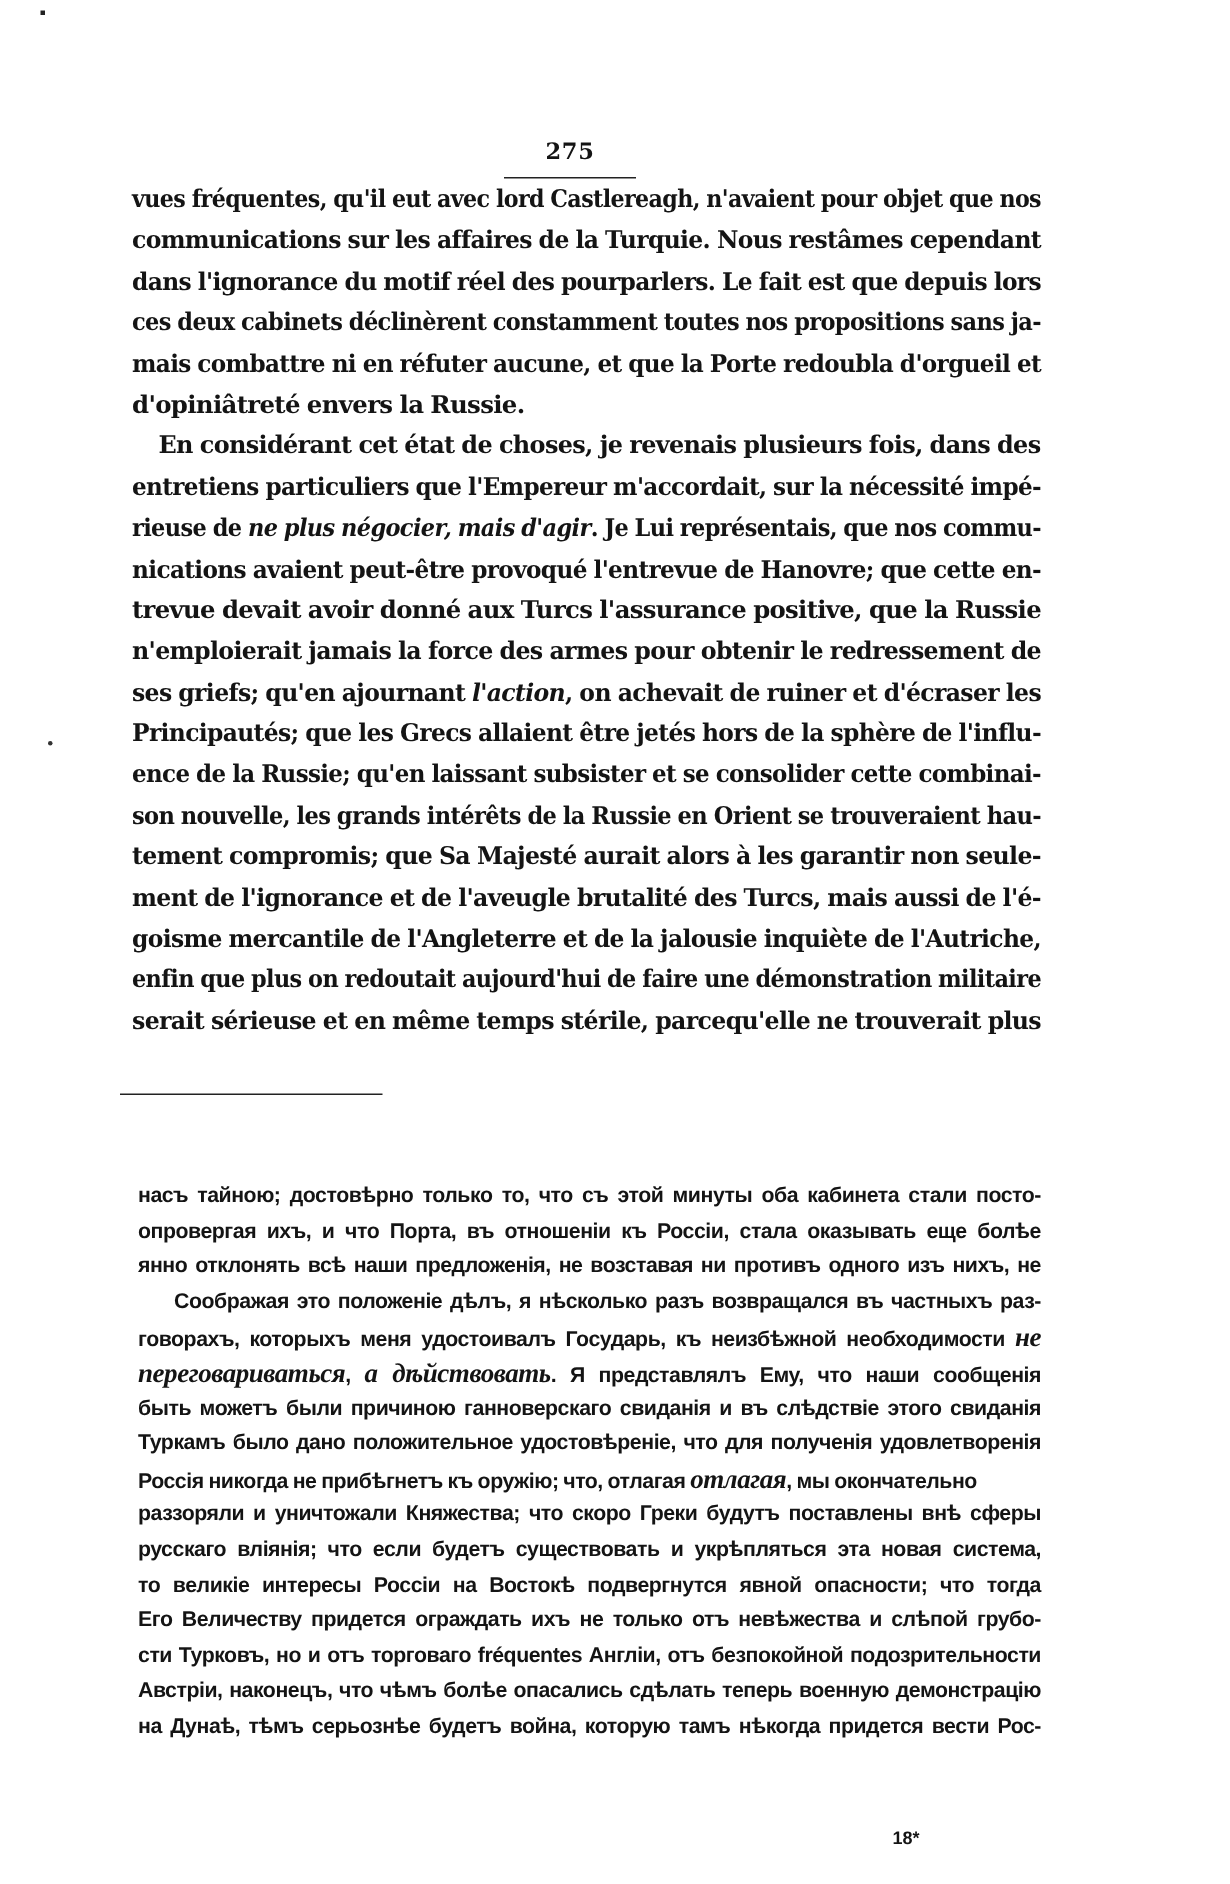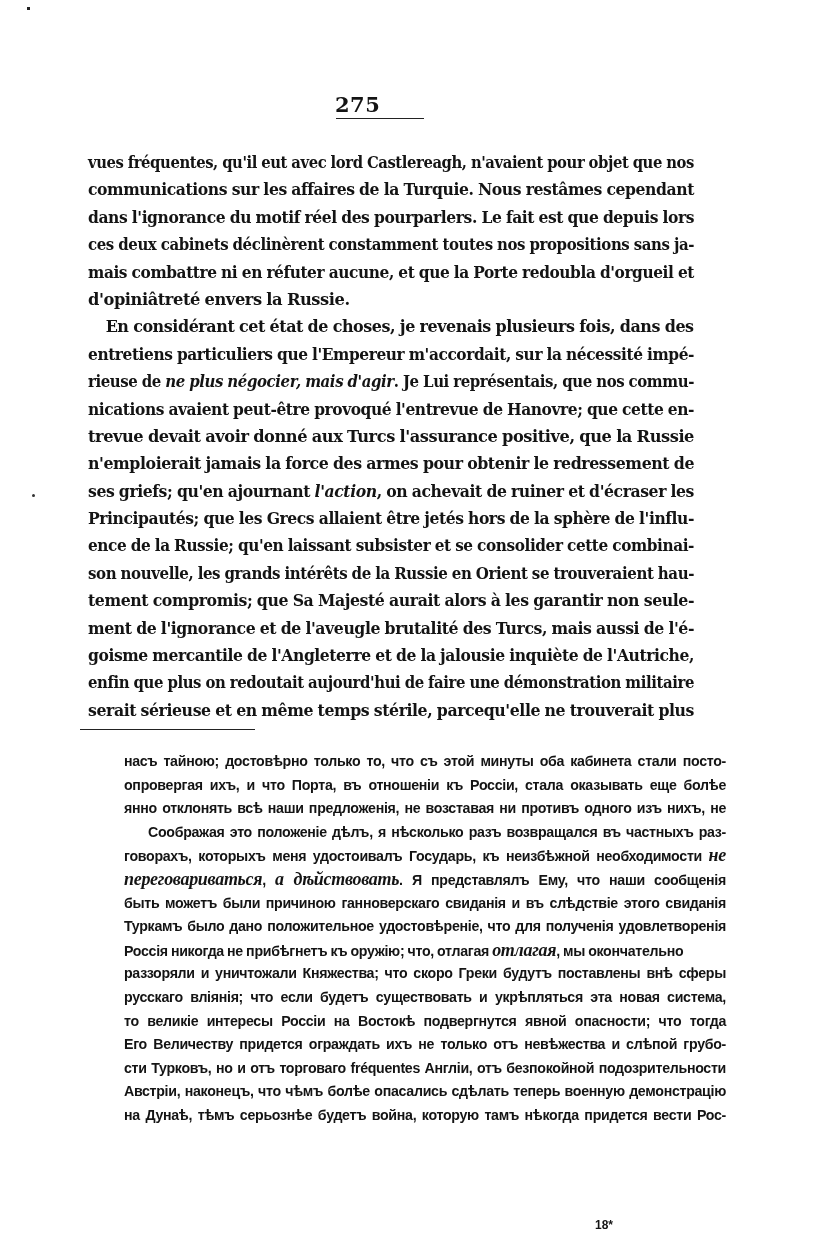--- a/index.html
+++ b/index.html
@@ -30,37 +30,38 @@
       width: 3px;
       height: 3px;
       border-radius: 50%;
       background: #333;
     }
     .page-number {
       position: absolute;
       left: 335px;
       width: 90px;
       top: 92px;
+      text-align: center;
       font-family: "DejaVu Serif", serif;
       font-weight: bold;
-      font-size: 21px;
+      font-size: 15px;
       letter-spacing: 0.5px;
     }
     .page-number-rule {
       position: absolute;
       left: 336px;
       top: 118px;
       width: 88px;
       height: 0;
       border-top: 1.5px solid #222;
     }
     .body-text {
       position: absolute;
       left: 88px;
-      top: 149px;
+      top: 119px;
       width: 606px;
     }
     .line {
       display: block;
       height: 27.4px;
       line-height: 27.4px;
       font-family: "DejaVu Serif", serif;
       font-weight: bold;
       font-size: 16.3px;
       white-space: nowrap;
@@ -81,23 +82,22 @@
     .footnote-rule {
       position: absolute;
       left: 80px;
       top: 729px;
       width: 175px;
       border-top: 1.5px solid #222;
     }
     .foot-text {
       position: absolute;
       left: 92px;
-      top: 750px;
+      top: 786px;
       width: 602px;
-      margin-left: 32px;
     }
     .fline {
       display: block;
       height: 23.6px;
       line-height: 23.6px;
       font-family: "Liberation Sans", sans-serif;
       font-weight: bold;
       font-size: 14.2px;
       white-space: nowrap;
       text-align: justify;

